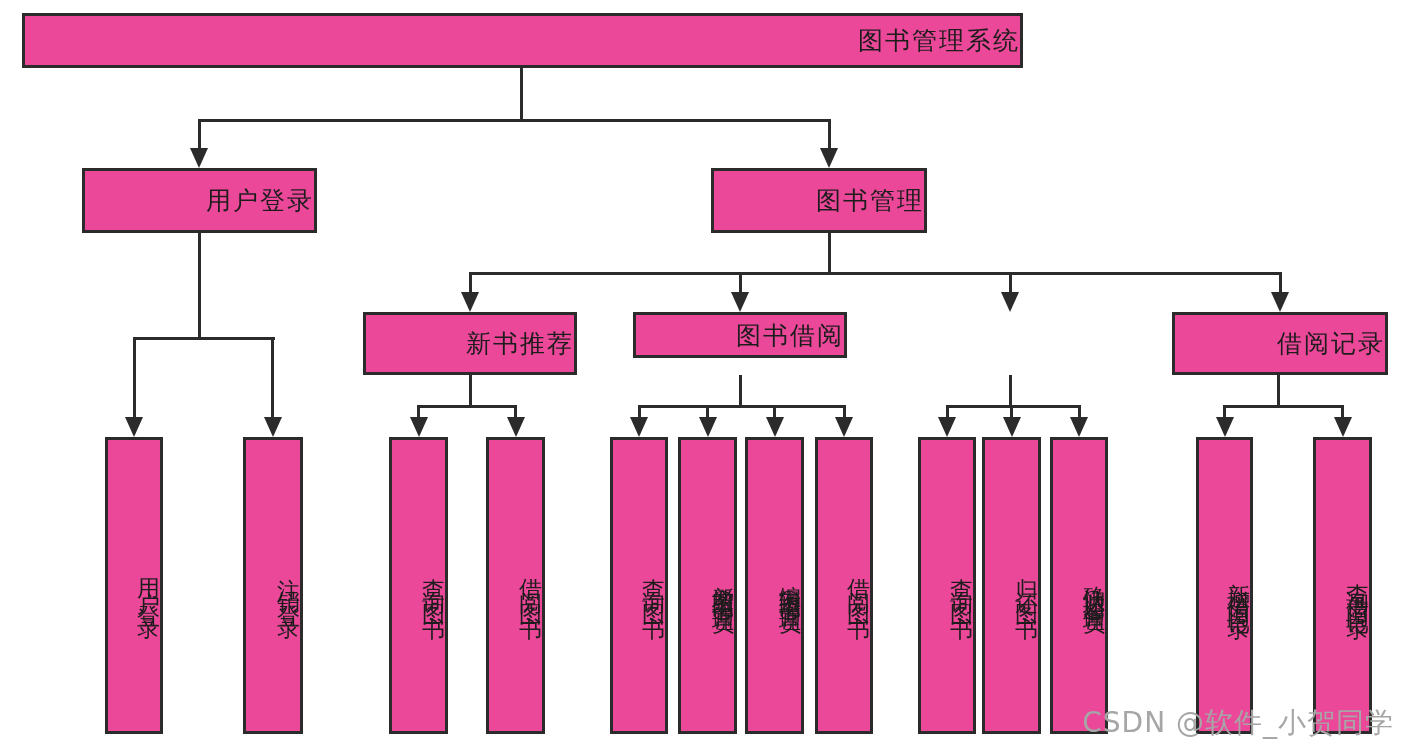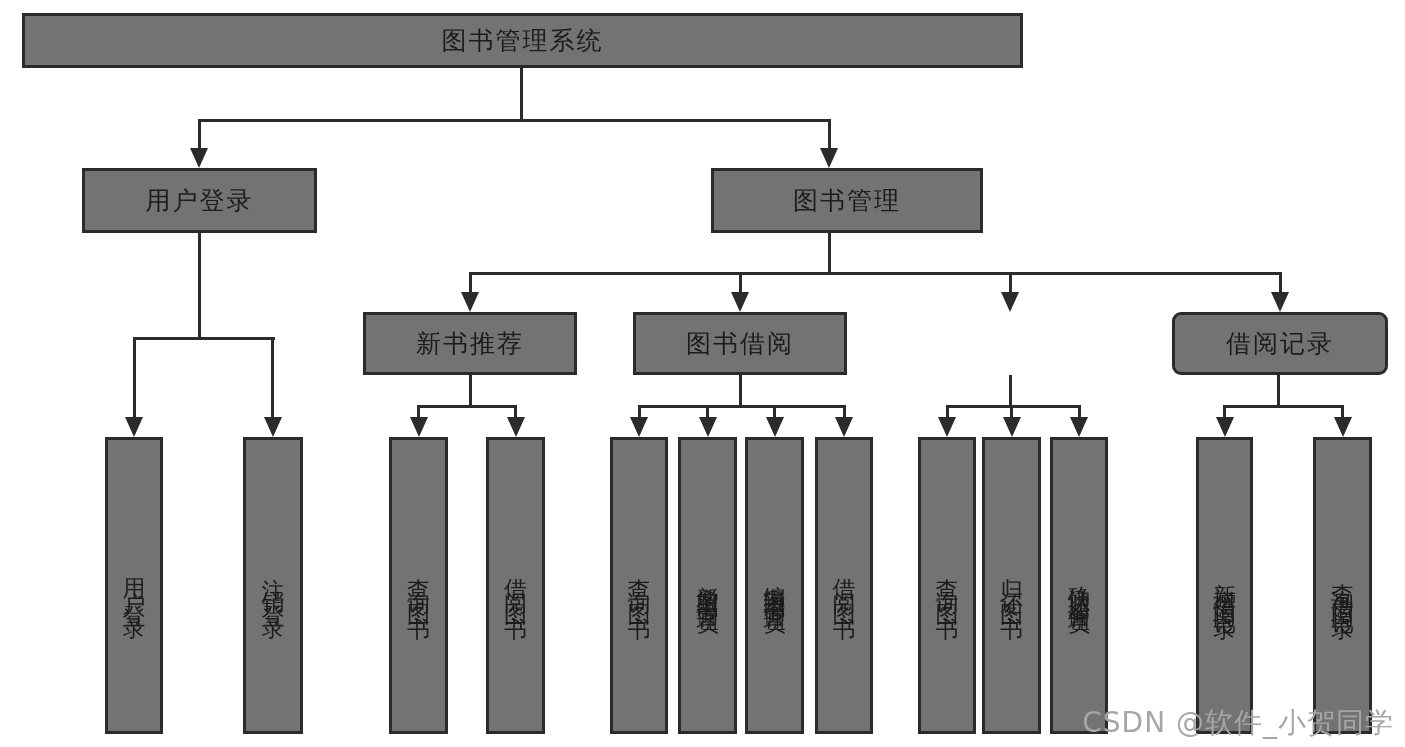--- a/index.html
+++ b/index.html
@@ -3,22 +3,22 @@
 <meta charset="utf-8">
 <style>
   html,body{margin:0;padding:0;background:#fff;}
   .canvas{
     position:relative;width:1405px;height:747px;background:var(--bg,#ffffff);
     font-family:"DejaVu Sans",sans-serif;overflow:hidden;
     --line:#2b2b2b;--text:#1c1c1c;--wm:#a6a6a6;
   }
   
   .hnode,.vnode{
-    position:absolute;background:#737373;border:3px solid var(--line);
-    box-sizing:border-box;display:flex;align-items:center;justify-content:center;
+    position:absolute;background:#ec4899;border:3px solid var(--line);
+    box-sizing:border-box;display:flex;align-items:center;justify-content:flex-end;
     color:var(--text);
   }
   .hnode{font-size:25px;letter-spacing:2px;}
   .vnode{top:437px;height:297px;font-size:23px;}
   .vtext{writing-mode:vertical-rl;text-orientation:mixed;line-height:1;}
   .len4{letter-spacing:13px;}
   .len6{letter-spacing:7px;}
   .len9{letter-spacing:4px;font-size:22px;}
   
   .vl{position:absolute;width:3px;background:var(--line);}
@@ -41,21 +41,21 @@
   <div class="vl" style="left:520px;top:68px;height:54px;"></div>
   <div class="hl" style="left:198px;top:119px;width:633px;"></div>
   <div class="vl" style="left:198px;top:122px;height:27px;"></div>
   <div class="ah" style="left:190px;top:148px;"></div>
   <div class="vl" style="left:828px;top:122px;height:27px;"></div>
   <div class="ah" style="left:820px;top:148px;"></div>
 
   <div class="hnode" style="left:82px;top:168px;width:235px;height:65px;">
     <span>用户登录</span>
   </div>
-  <div class="hnode" style="left:711px;top:168px;width:272px;height:65px;">
+  <div class="hnode" style="left:711px;top:168px;width:216px;height:65px;">
     <span>图书管理</span>
   </div>
 
   <div class="vl" style="left:198px;top:233px;height:106px;"></div>
   <div class="hl" style="left:133px;top:337px;width:142px;"></div>
   <div class="vl" style="left:133px;top:340px;height:77px;"></div>
   <div class="ah" style="left:125px;top:417px;"></div>
   <div class="vl" style="left:271px;top:340px;height:77px;"></div>
   <div class="ah" style="left:264px;top:417px;"></div>
 
@@ -66,24 +66,24 @@
   <div class="vl" style="left:739px;top:275px;height:17px;"></div>
   <div class="ah" style="left:731px;top:292px;"></div>
   <div class="vl" style="left:1009px;top:275px;height:17px;"></div>
   <div class="ah" style="left:1001px;top:292px;"></div>
   <div class="vl" style="left:1279px;top:275px;height:17px;"></div>
   <div class="ah" style="left:1271px;top:292px;"></div>
 
   <div class="hnode" style="left:363px;top:312px;width:214px;height:63px;">
     <span>新书推荐</span>
   </div>
-  <div class="hnode" style="left:633px;top:312px;width:214px;height:63px;">
+  <div class="hnode" style="left:633px;top:312px;width:214px;height:46px;">
     <span>图书借阅</span>
   </div>
-  <div class="hnode" style="left:1172px;top:312px;width:216px;height:63px;border-radius:9px;">
+  <div class="hnode" style="left:1172px;top:312px;width:216px;height:63px;">
     <span>借阅记录</span>
   </div>
 
   <div class="vl" style="left:469px;top:375px;height:30px;"></div>
   <div class="vl" style="left:739px;top:375px;height:30px;"></div>
   <div class="vl" style="left:1009px;top:375px;height:30px;"></div>
   <div class="vl" style="left:1277px;top:375px;height:30px;"></div>
 
   <div class="hl" style="left:417px;top:405px;width:100px;"></div>
   <div class="vl" style="left:417px;top:408px;height:9px;"></div>

